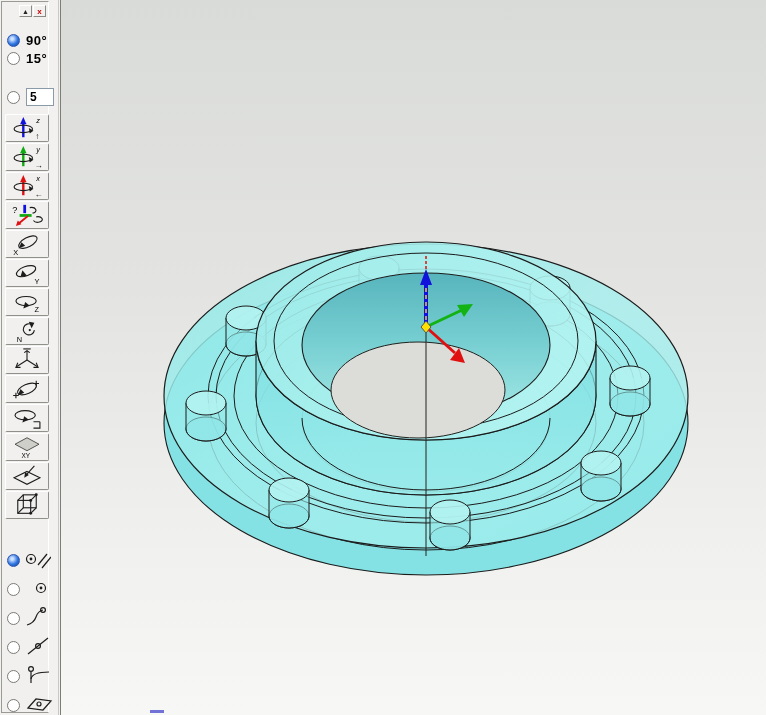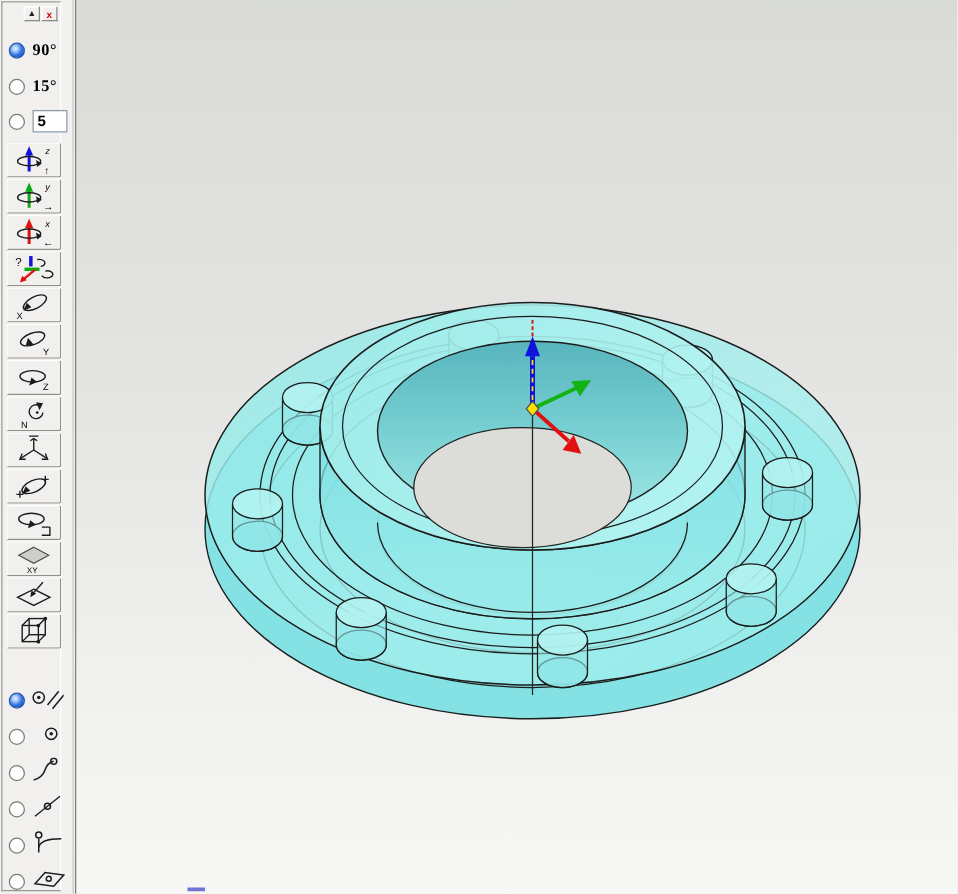--- a/index.html
+++ b/index.html
@@ -26,21 +26,21 @@
     background:#f1f0ee;border:1px solid;border-color:#fff #8a8a85 #8a8a85 #fff;
     box-sizing:border-box;padding:0;cursor:default;color:#222;
   }
   .win-btn.close{color:#c00;font-weight:bold;font-size:8px;}
   .radio-row{position:absolute;left:5px;display:flex;align-items:center;gap:6px;height:20px;}
   .radio{
     width:13px;height:13px;border-radius:50%;
     border:1px solid #7a7a75;background:#fff;box-sizing:border-box;position:relative;flex:0 0 auto;
   }
   .radio.sel{border-color:#2a56b0;background:radial-gradient(circle at 38% 35%,#cfe2ff 0 12%,#2f74e0 55%,#12409c 100%);}
-  .radio-label{font-size:13px;font-weight:bold;color:#000;letter-spacing:0.5px;font-family:Liberation Serif, serif;}
+  .radio-label{font-size:13px;font-weight:bold;color:#000;letter-spacing:0.5px;}
   .step-input{
     width:28px;height:18px;border:1px solid #8a9aa8;background:#fff;
     font-family:"Liberation Sans",sans-serif;font-size:12px;font-weight:bold;
     padding:0 0 0 3px;box-sizing:border-box;color:#000;
   }
   .tool-col{position:absolute;left:3px;top:112px;width:44px;display:flex;flex-direction:column;}
   .tool-btn{
     width:44px;height:28px;margin-bottom:1px;box-sizing:border-box;
     background:#f1f0ee;border:1px solid;border-color:#ffffff #90908b #90908b #ffffff;
     border-radius:2px;padding:1px;cursor:default;display:flex;align-items:center;justify-content:center;
@@ -67,21 +67,21 @@
 
     <div class="win-btns">
       <button class="win-btn">▲</button>
       <button class="win-btn close">x</button>
     </div>
 
     <div class="radio-row" style="top:28px">
       <span class="radio sel"></span>
       <span class="radio-label">90°</span>
     </div>
-    <div class="radio-row" style="top:57px">
+    <div class="radio-row" style="top:46px">
       <span class="radio"></span>
       <span class="radio-label">15°</span>
     </div>
     <div class="radio-row" style="top:85px">
       <span class="radio"></span>
       <input class="step-input" value="5" style="">
     </div>
 
     <div class="tool-col">
 

